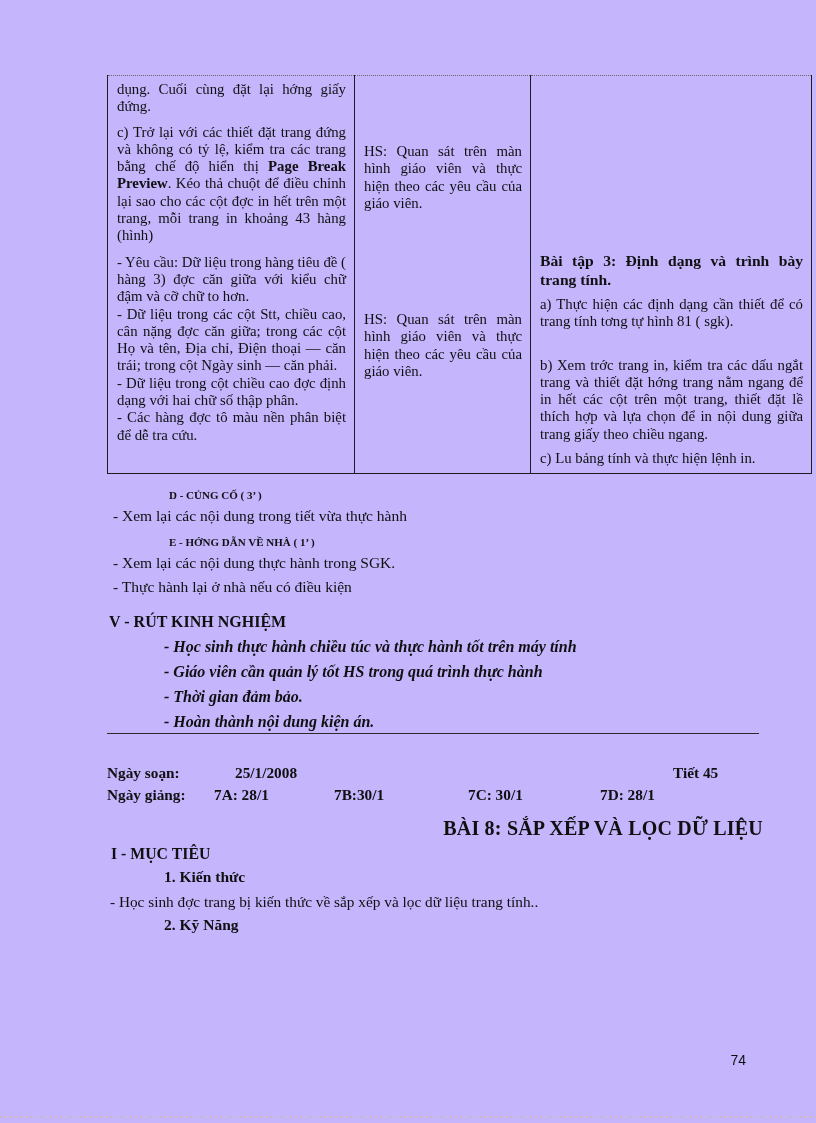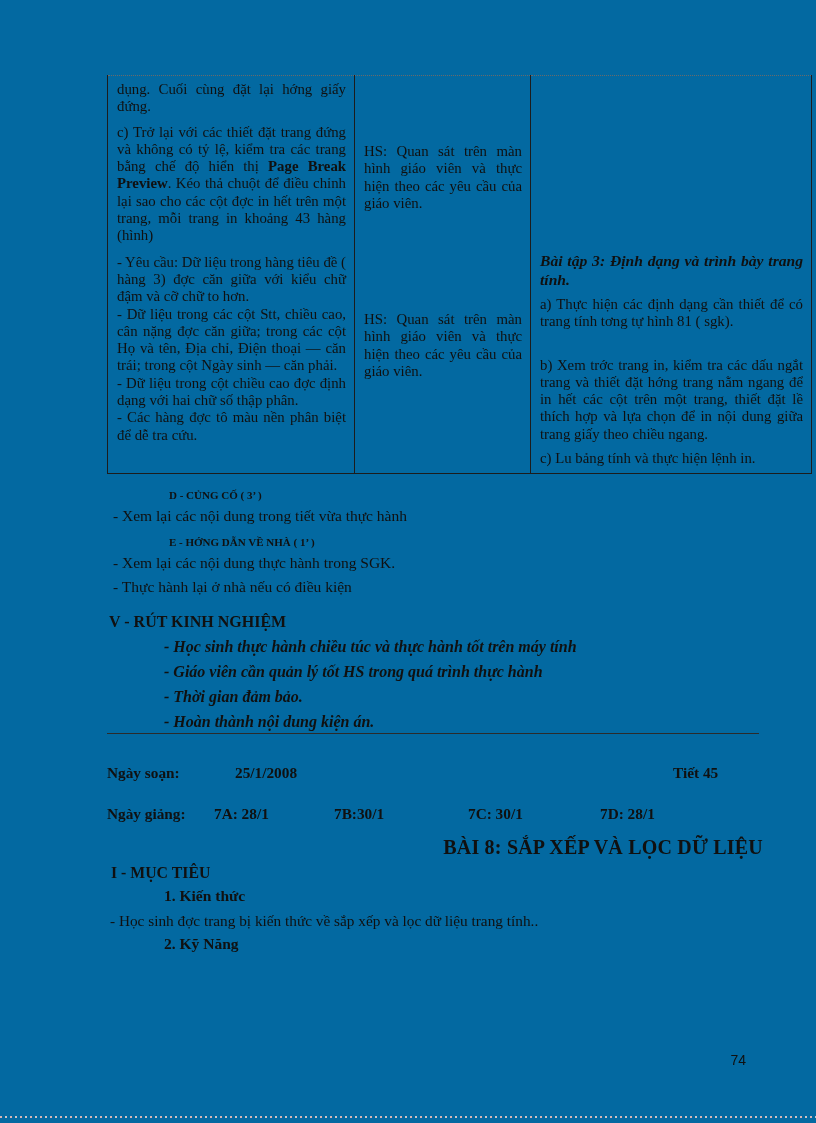--- a/index.html
+++ b/index.html
@@ -1,56 +1,56 @@
 <!DOCTYPE html>
 <html><head>
 <meta charset="utf-8">
 <style>
   html,body { margin:0; padding:0; background:#888; }
   .page {
     position:relative; width:816px; height:1123px; margin:0 auto;
-    background:#0369a1; color:#101010; overflow:hidden;
+    background:#c4b5fd; color:#101010; overflow:hidden;
     font-family:"Liberation Serif","DejaVu Serif",serif;
   }
   .content { position:absolute; left:107px; top:75px; width:656px; }
 
   
   .doc-table { border-collapse:collapse; width:656px; table-layout:fixed; }
   .doc-table td {
     border:1.5px solid #1c1c1c; border-top:1.5px dotted #6a6a6a;
     vertical-align:top; padding:5px 8px 6px 9px;
     font-size:14.8px; line-height:17.3px;
   }
   td.c1 { width:229px; }
   td.c2 { width:158px; }
   td.c3 { width:263px; }
   .doc-table p { margin:0; }
   .just { text-align:justify; }
   .gap  { margin-top:8px !important; }
   .gap2 { margin-top:9px !important; }
   .hs1  { margin-top:62px !important; }
   .hs2  { margin-top:99px !important; }
-  .bt-title { font-weight:bold; font-style:italic; font-size:15.6px; line-height:19px;
+  .bt-title { font-weight:bold; font-size:15.6px; line-height:19px;
               margin-top:170px !important; text-align:justify; }
   .a-gap { margin-top:7px !important; }
   .b-gap { margin-top:26px !important; }
   .c-gap { margin-top:7px !important; }
 
   
   .sec-head { font-weight:bold; font-size:11px; }
   .d-head { margin:15px 0 0 62px; }
   .e-head { margin:11px 0 0 62px; }
   .bullet { font-size:15.5px; margin:6px 0 0 6px; }
   .v-head { font-weight:bold; font-size:16px; margin:17px 0 0 2px; }
   .v-item { font-weight:bold; font-style:italic; font-size:16px; margin:7px 0 0 57px; }
   .rule   { border-bottom:1.6px solid #2b2b2b; width:652px; margin-top:2px; }
 
   .meta-row { display:flex; font-weight:bold; font-size:15.3px; }
   .row-soan  { margin-top:30px; }
-  .row-giang { margin-top:23px; }
+  .row-giang { margin-top:4px; }
   .m-label { width:128px; }
   .g-label { width:107px; }
   .m-value { flex:1; }
   .mc0 { width:120px; } .mc1 { width:134px; } .mc2 { width:132px; } .mc3 { flex:1; }
   .m-tiet { width:90px; }
 
   .lesson-title { text-align:right; font-weight:bold; font-size:20px; margin-top:13px; letter-spacing:0.2px; }
   .sec-i  { font-weight:bold; font-size:15.8px; margin:5px 0 0 4px; }
   .sub-h  { font-weight:bold; font-size:15.5px; margin:5px 0 0 57px; }
   .body-line { font-size:15.3px; margin:7px 0 0 3px; }

